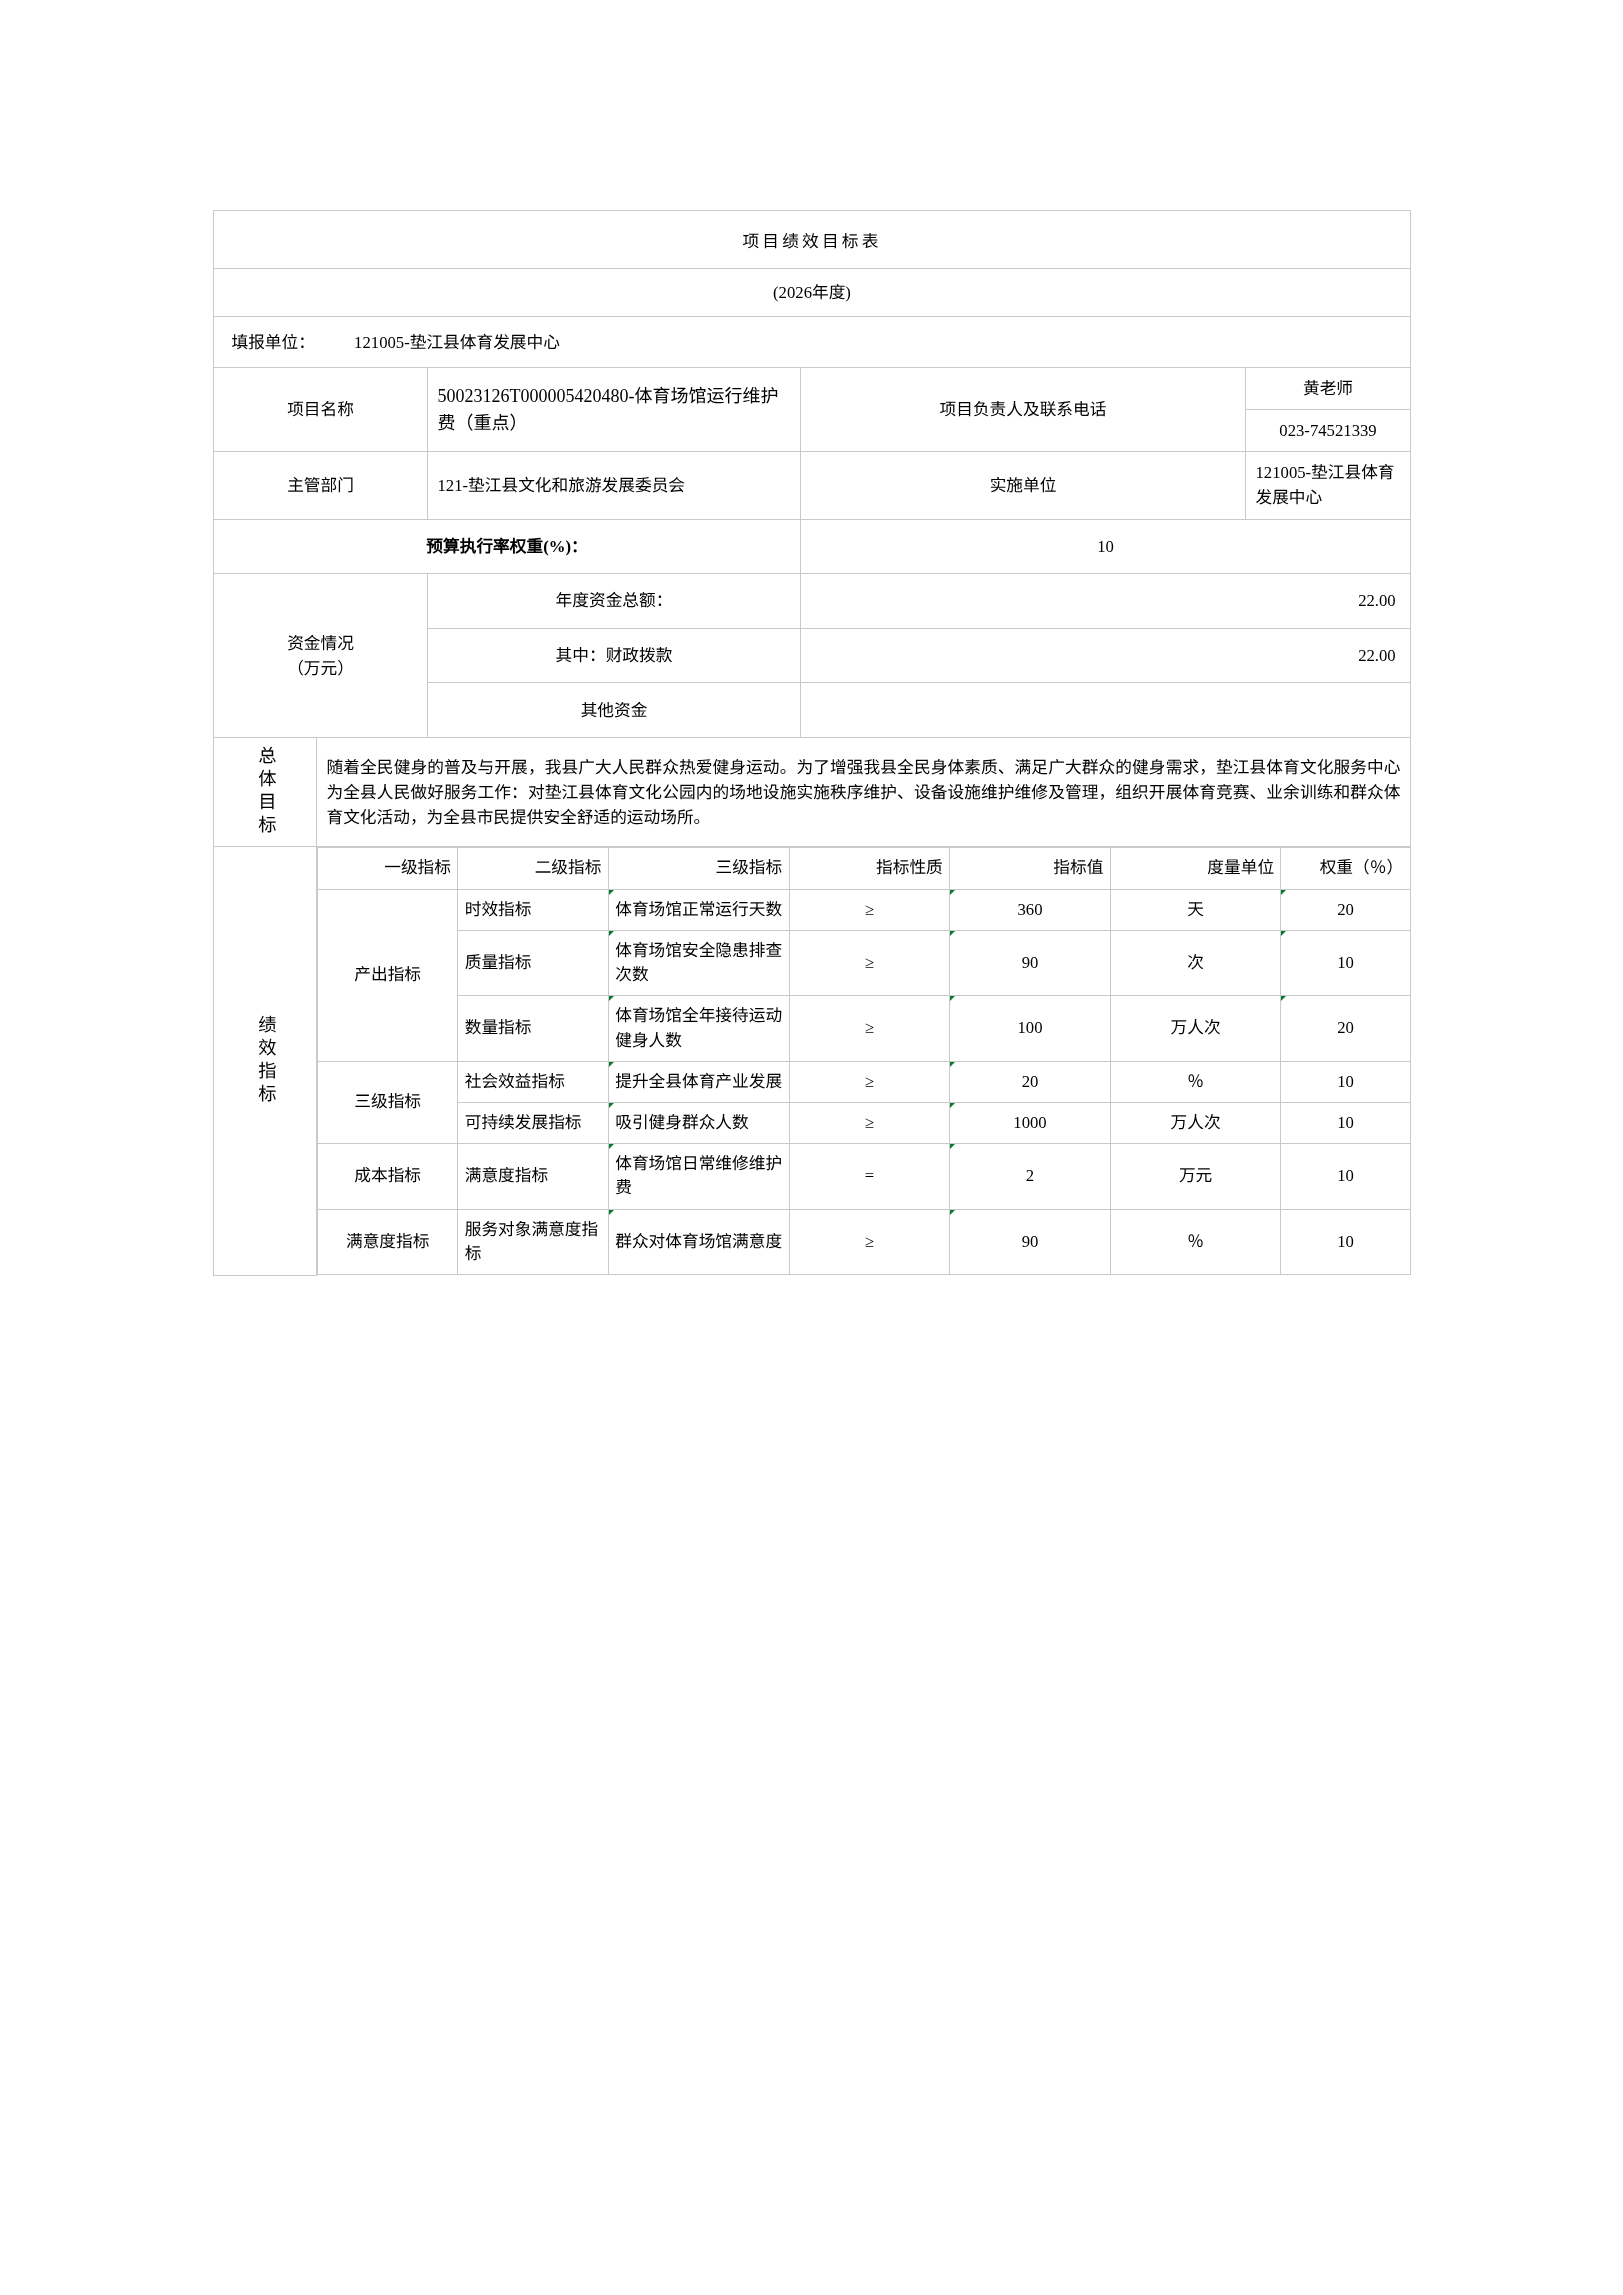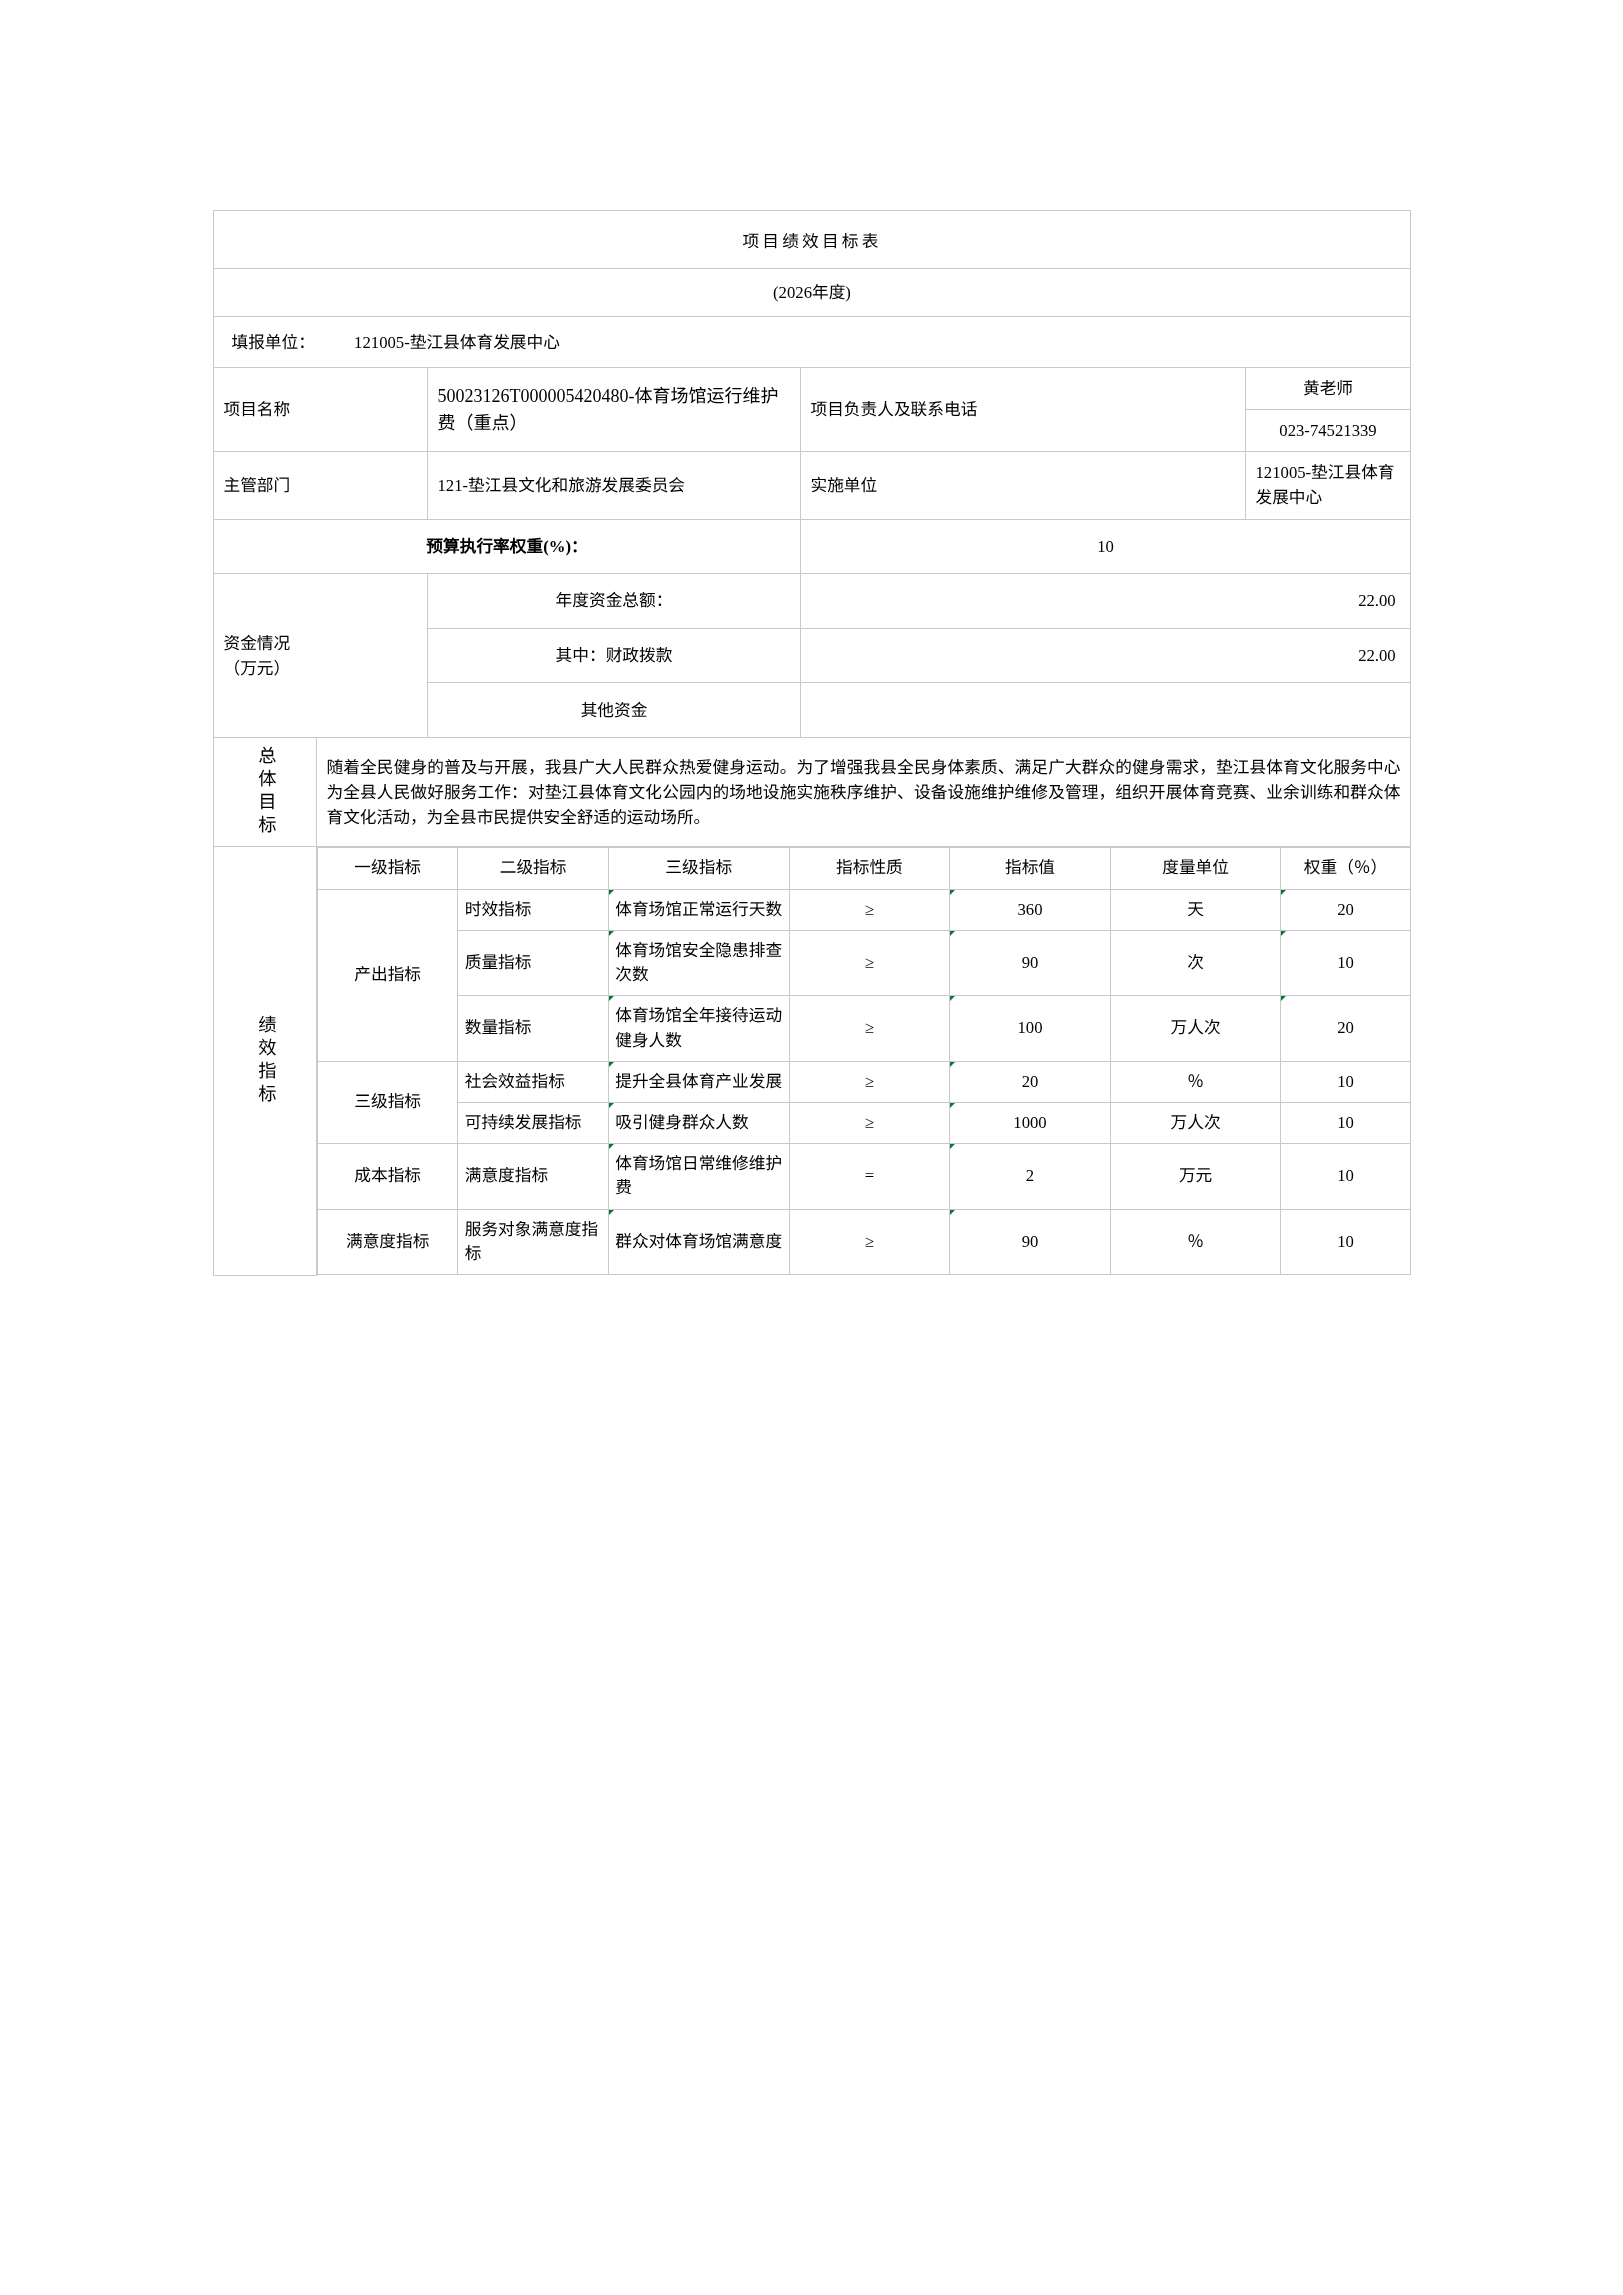--- a/index.html
+++ b/index.html
@@ -63,20 +63,21 @@
     display: inline-block;
     padding-left: 35px;
   }
   .ctr { text-align: center; }
   .left { text-align: left; }
   .vmid { vertical-align: middle; }
   .vtop { vertical-align: top; }
   .num-right { text-align: right; padding-right: 14.3px !important; }
 
   .label-center {
+    text-align: center;
     font-size: 18.3px;
   }
   .vert {
     writing-mode: vertical-rl;
     text-orientation: upright;
     letter-spacing: 4.8px;
     font-size: 18.3px;
     display: inline-block;
     line-height: 1.15;
   }
@@ -99,21 +100,21 @@
     table-layout: fixed;
   }
   table.kpi td {
     border: 0.8px solid #c9c9c9;
     font-size: 16.7px;
     padding: 8px 6.4px;
     line-height: 1.45;
     vertical-align: middle;
   }
   .kpi-head td {
-    text-align: center;
+    text-align: right;
     font-size: 17.5px;
     padding: 12.7px 4.8px;
   }
   .nested-holder {
     padding: 0 !important;
     border: 0 !important;
   }
   .marker {
     position: relative;
   }

